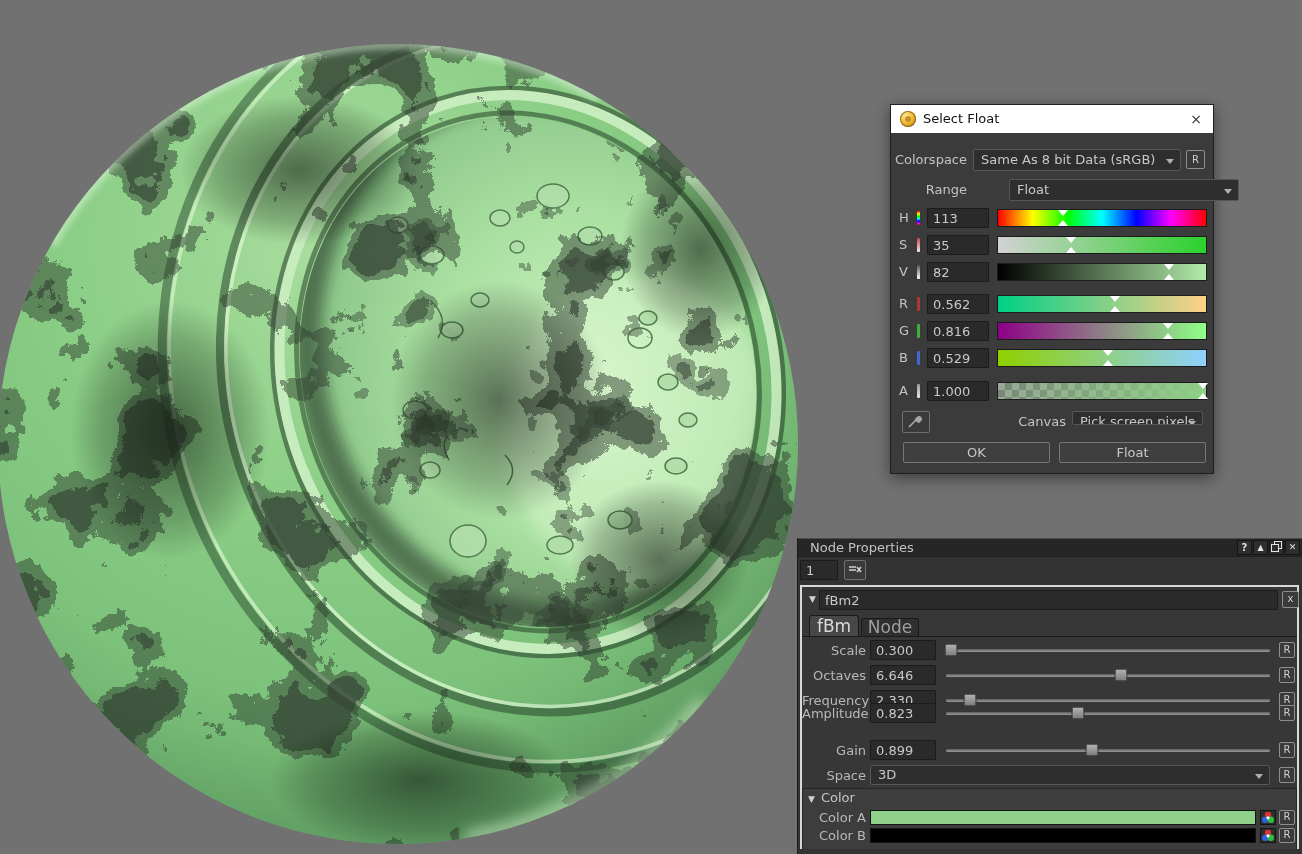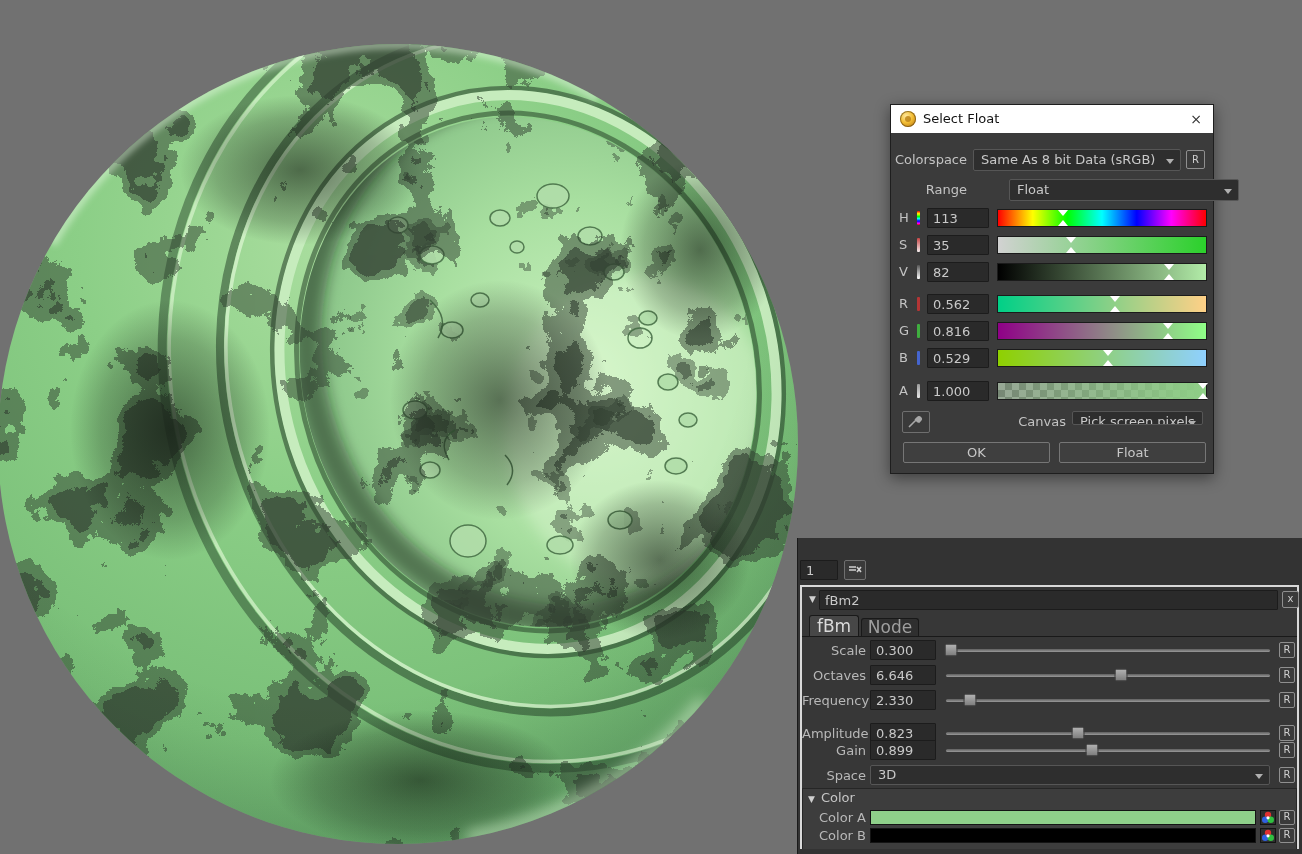--- a/index.html
+++ b/index.html
@@ -312,20 +312,34 @@
     <div class="combo" style="left:181px;top:306px;width:131px;height:14px;">
       <span>Pick screen pixels</span>
       <span class="arr"></span>
     </div>
 
     <div class="pushbtn" style="left:12px;top:337px;width:147px;height:21px;">OK</div>
     <div class="pushbtn" style="left:168px;top:337px;width:147px;height:21px;">Float</div>
   </div>
 
   <div id="np">
+    <div class="hdr">
+      <span class="ttl">Node Properties</span>
+      <span class="hdricons">
+        <span class="hico">?</span>
+        <span class="hico" style="font-size:8px;">▲</span>
+        <span class="hico">
+          <svg width="11" height="11" viewBox="0 0 11 11">
+              <rect x="3.5" y="0.5" width="7" height="7" fill="none" stroke="#e2e2e2"></rect>
+              <rect x="0.5" y="3.5" width="7" height="7" fill="#2e2e2e" stroke="#e2e2e2"></rect>
+            </svg>
+        </span>
+        <span class="hico" style="font-size:9px;">✕</span>
+      </span>
+    </div>
 
     <div class="spin vbox">1</div>
     <div class="clearbtn">
       <svg width="20" height="18" viewBox="0 0 20 18">
         <path d="M4 6 h7 M4 9 h7" stroke="#cfcfcf" stroke-width="1.4"></path>
         <path d="M12 6 l4 5 M16 6 l-4 5" stroke="#cfcfcf" stroke-width="1.6"></path>
       </svg>
     </div>
 
     <div id="npnode">
@@ -359,21 +373,21 @@
       </div>
       <div class="prow" style="top:103px;">
         <span class="pl">Frequency</span>
         <span class="pv vbox">2.330</span>
         <span class="slider">
           <span class="track"></span>
           <span class="handle" style="left: 8%;"></span>
         </span>
         <span class="rbtn">R</span>
       </div>
-      <div class="prow" style="top:136px;">
+      <div class="prow" style="top:116px;">
         <span class="pl">Amplitude</span>
         <span class="pv vbox">0.823</span>
         <span class="slider">
           <span class="track"></span>
           <span class="handle" style="left: 41%;"></span>
         </span>
         <span class="rbtn">R</span>
       </div>
       <div class="prow" style="top:153px;">
         <span class="pl">Gain</span>

